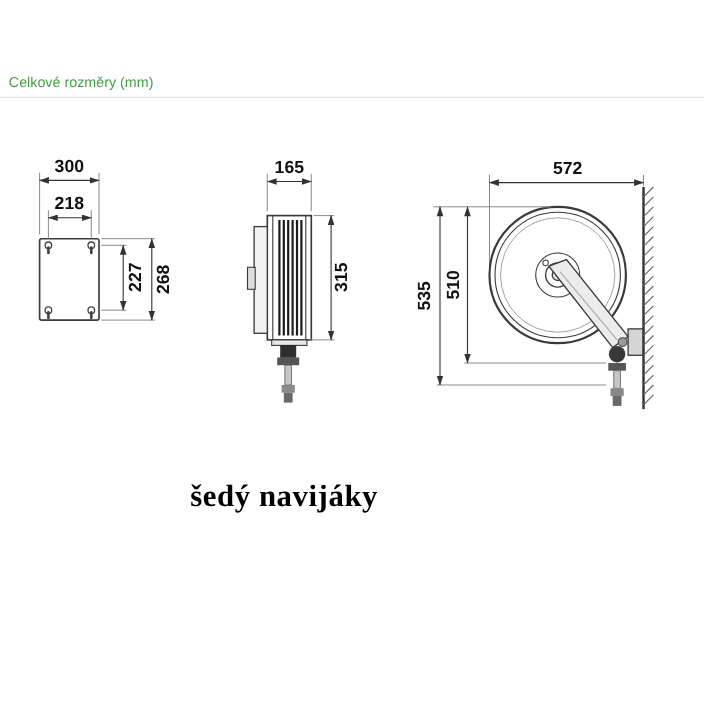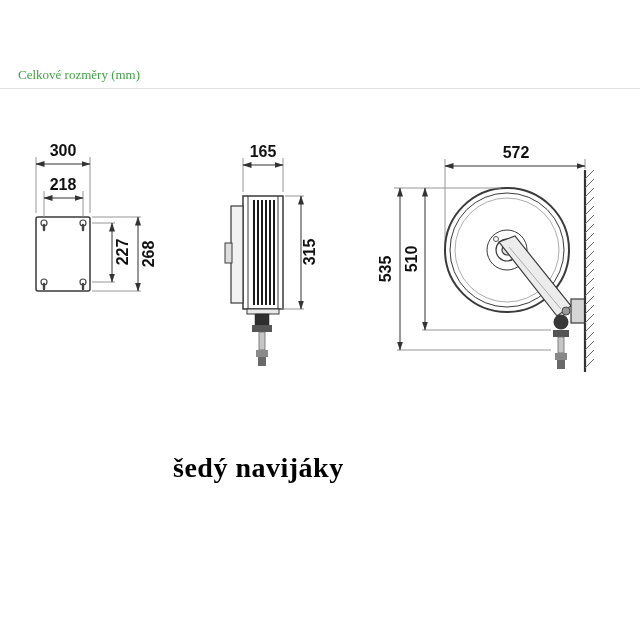--- a/index.html
+++ b/index.html
@@ -1,30 +1,30 @@
 <!DOCTYPE html>
 <html><head>
 <meta charset="utf-8">
 <style>
   * { margin:0; padding:0; box-sizing:border-box; }
   html,body { width:640px; height:640px; background:#ffffff; overflow:hidden; }
   body { position:relative; font-family:"Liberation Sans", sans-serif; }
 
   .heading {
-    position:absolute; left:18px; top:67px;
-    font-size:13px; line-height:16px; color:#43a047;font-family:Liberation Serif, serif;
+    position:absolute; left:8px; top:67px;
+    font-size:13px; line-height:16px; color:#43a047;
   }
   .divider {
     position:absolute; left:0; top:88px; width:640px; height:1px;
     background:#e2e2e2;
   }
   .drawing { position:absolute; left:0; top:0; }
 
   .caption {
-    position:absolute; left:173px; top:452px;
+    position:absolute; left:173px; top:436px;
     font-family:"Liberation Serif", serif;
     font-weight:bold; font-size:28px; color:#000;
     letter-spacing:0.5px;
   }
 
   svg text.dim {
     font-family:"Liberation Sans", sans-serif;
     font-size:16px; font-weight:bold; fill:#111;
   }
   .ext     { stroke:#8a8a8a; stroke-width:0.9; fill:none; }

